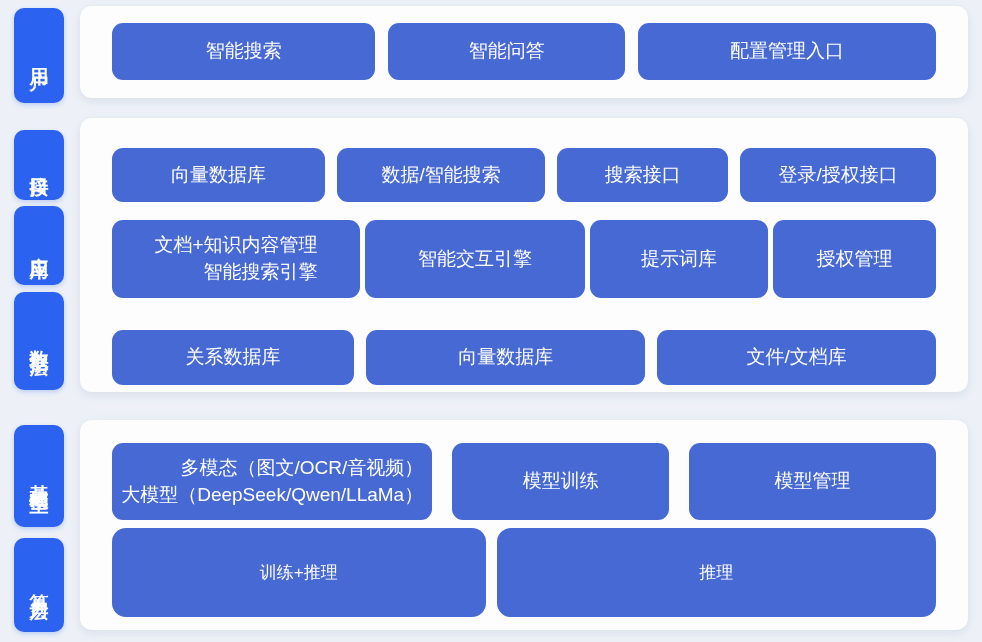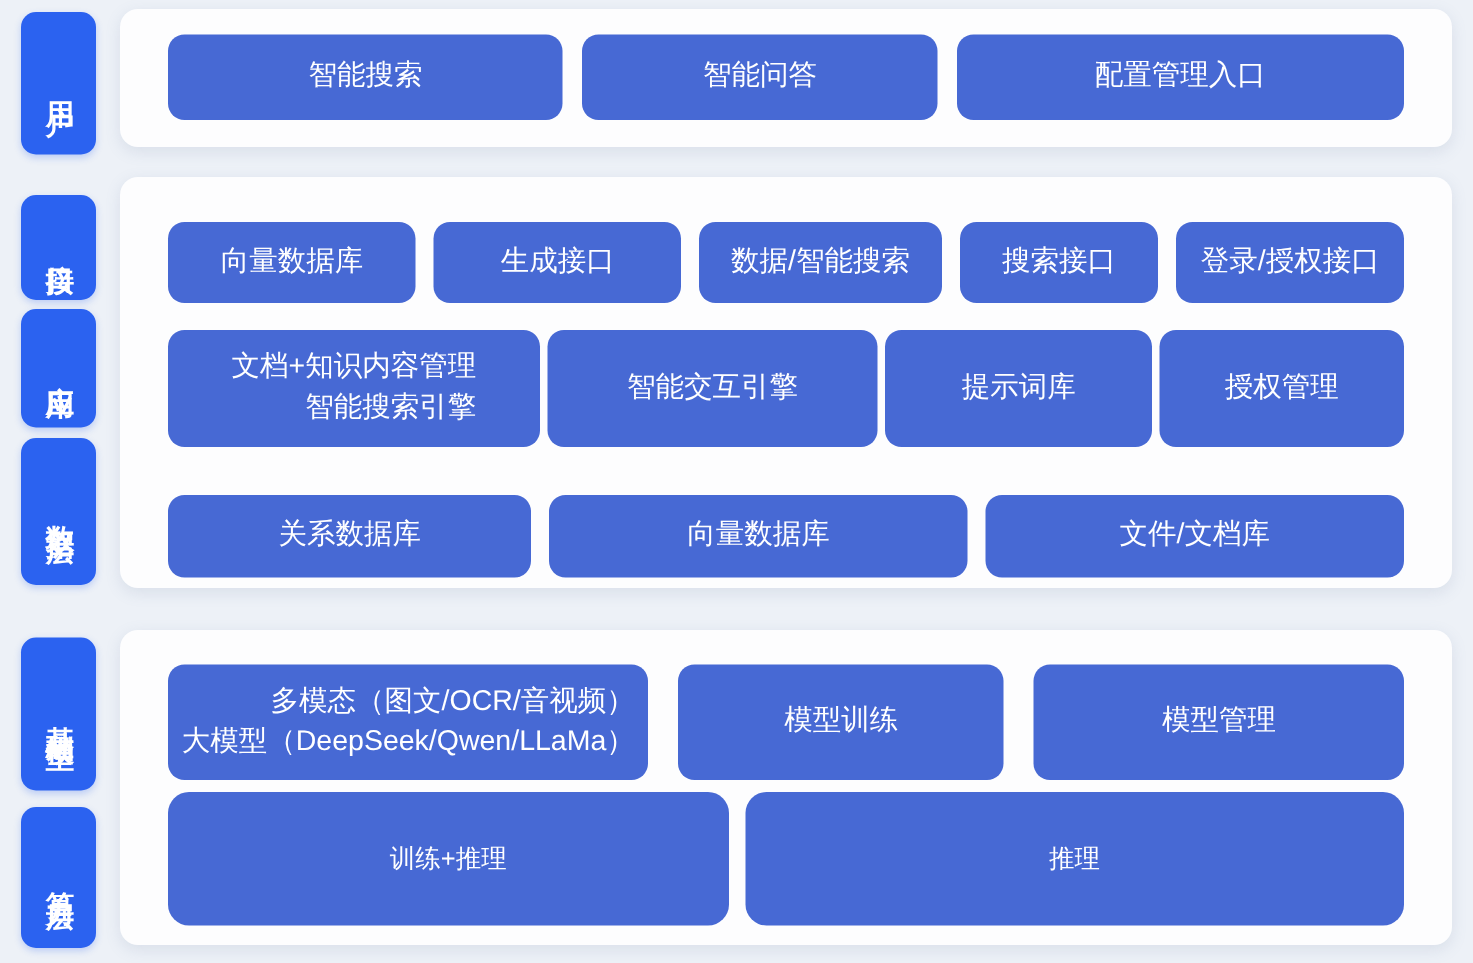--- a/index.html
+++ b/index.html
@@ -110,21 +110,20 @@
 
   <div class="band band2">
     <div class="rail rail-b2">
       <div class="pill pill-interface">接口</div>
       <div class="pill pill-application">应用</div>
       <div class="pill pill-data">数据层</div>
     </div>
     <div class="panel panel2">
       <div class="row row-interface">
         <div class="node" style="flex:172">向量数据库</div>
-        <div class="node" style="flex:172">生成接口</div>
         <div class="node" style="flex:168">数据/智能搜索</div>
         <div class="node" style="flex:138">搜索接口</div>
         <div class="node" style="flex:158">登录/授权接口</div>
       </div>
       <div class="row row-app">
         <div class="node" style="flex:251">文档+知识内容管理
 智能搜索引擎</div>
         <div class="node" style="flex:223">智能交互引擎</div>
         <div class="node" style="flex:180">提示词库</div>
         <div class="node" style="flex:165">授权管理</div>

